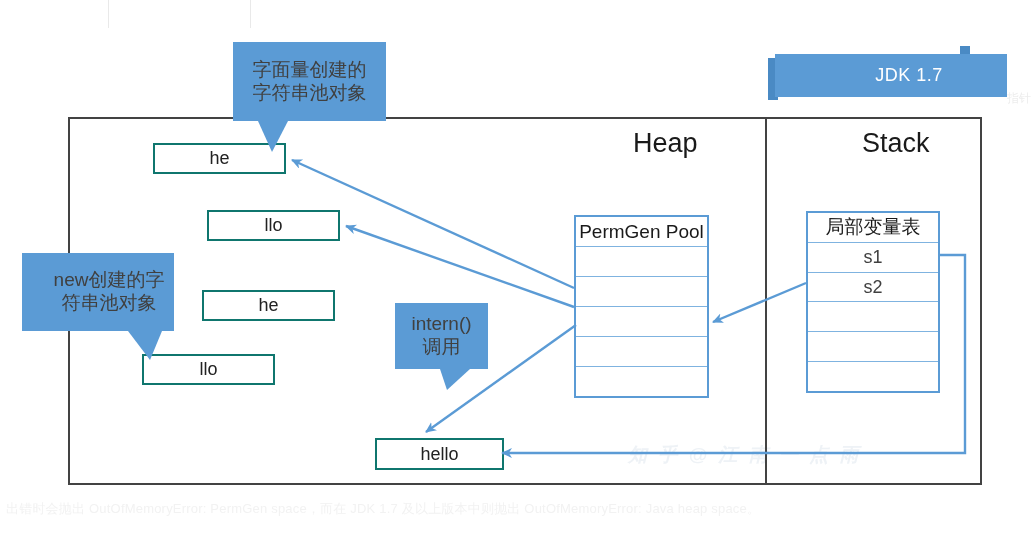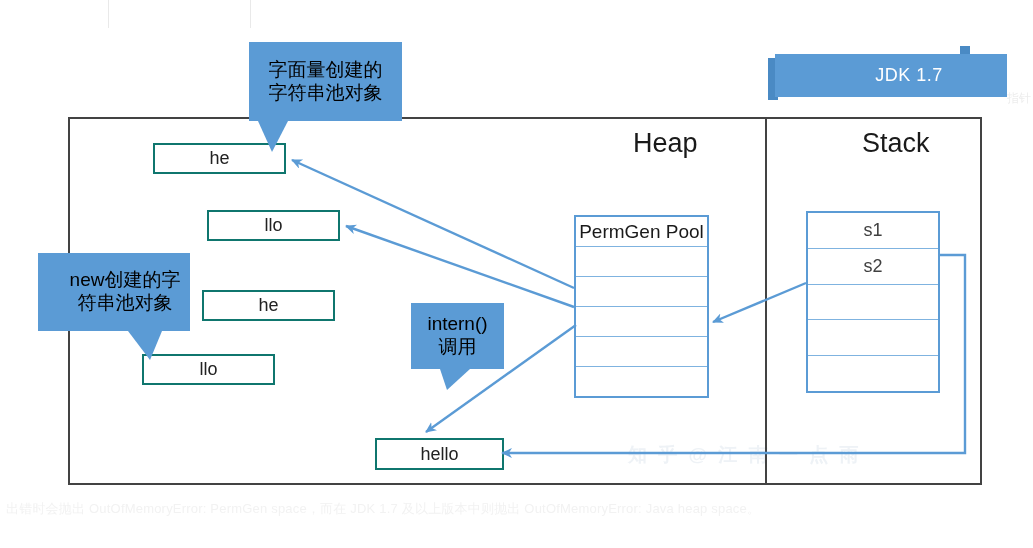--- a/index.html
+++ b/index.html
@@ -56,25 +56,24 @@
     flex:1 1 0;border-bottom:1.5px solid #7fb3e0;box-sizing:border-box;
     display:flex;align-items:center;justify-content:center;
     font-size:18px;color:#404040;
   }
   .tbl .row:last-child{border-bottom:none;}
   .tbl .row.hdr{font-size:19px;color:#1a1a1a;}
   .tbl .row.hdr.cn{font-size:19px;}
 
   
   .callout{
-    position:absolute;background:#5b9bd5;color:#000000;
+    position:absolute;background:#5b9bd5;color:#404040;
     display:flex;flex-direction:column;align-items:center;justify-content:center;
     text-align:center;line-height:1.2;box-sizing:border-box;
     font-size:19px;
-    margin-left:16px;
   }
   .callout .ln{display:block;white-space:nowrap;}
 
   
   .red-note{
     position:absolute;color:#ff0000;font-size:16px;line-height:1.35;
     font-family:"Liberation Serif","DejaVu Serif",serif;white-space:nowrap;
   }
 
   
@@ -89,21 +88,21 @@
 </style>
 </head>
 <body>
 
 <div id="stage">
 
   <div class="faint-vline" style="left:108px;top:0;height:28px;"></div>
   <div class="faint-vline" style="left:250px;top:0;height:28px;"></div>
   <div class="faint-right-text">指针</div>
   <div class="faint-bottom-text">出错时会抛出 OutOfMemoryError: PermGen space，而在 JDK 1.7 及以上版本中则抛出 OutOfMemoryError: Java heap space。</div>
-  <div class="watermark" style="left:628px;top:442px;">知 乎  @ 江 南 一 点 雨</div>
+  <div class="watermark" style="left:628px;top:442px;font-style:italic;">知 乎  @ 江 南 一 点 雨</div>
 
   <div class="ribbon-tab" style="left:768px;top:58px;width:10px;height:42px;"></div>
   <div class="ribbon-tab" style="left:960px;top:46px;width:10px;height:14px;"></div>
   <div id="jdk-badge">JDK 1.7</div>
 
   <div class="frame"></div>
   <div class="frame-divider"></div>
   <div class="region-title" id="heap-title">Heap</div>
   <div class="region-title" id="stack-title">Stack</div>
 
@@ -117,20 +116,21 @@
   <div class="tbl" style="left:574px;top:215px;width:135px;height:183px;">
     <div class="row hdr">PermGen Pool</div>
     <div class="row"></div>
     <div class="row"></div>
     <div class="row"></div>
     <div class="row"></div>
     <div class="row"></div>
   </div>
 
   <div class="tbl" style="left:806px;top:211px;width:134px;height:182px;">
+    <div class="row hdr cn">局部变量表</div>
     <div class="row">s1</div>
     <div class="row">s2</div>
     <div class="row"></div>
     <div class="row"></div>
     <div class="row"></div>
   </div>
 
   <div class="callout" style="left:233px;top:42px;width:153px;height:79px;">
     <span class="ln">字面量创建的</span>
     <span class="ln">字符串池对象</span>

